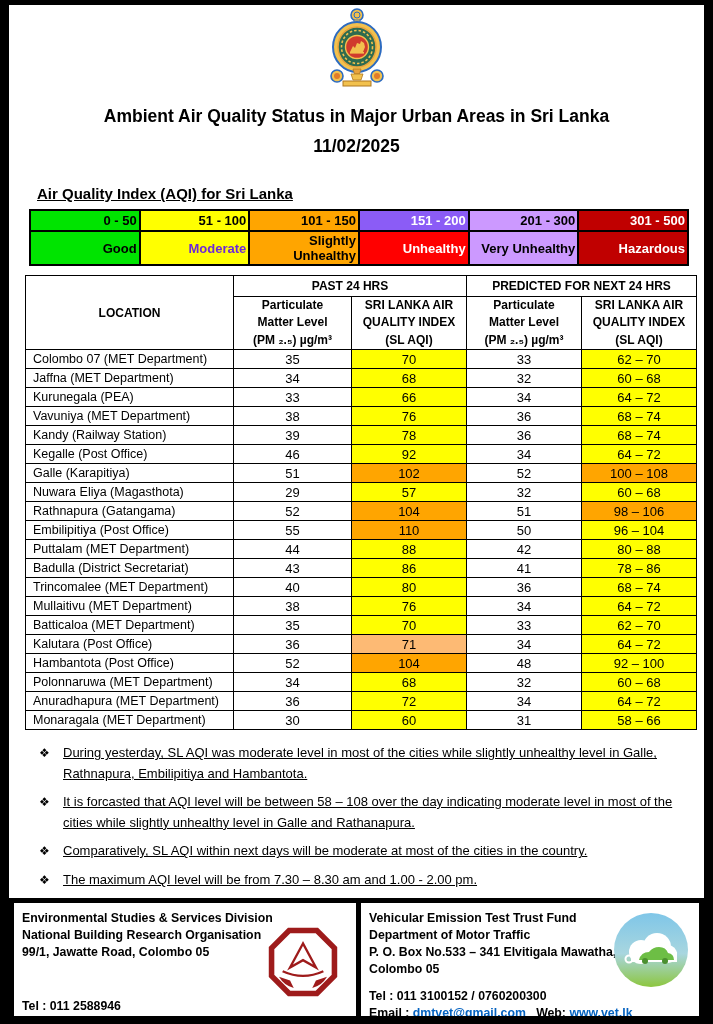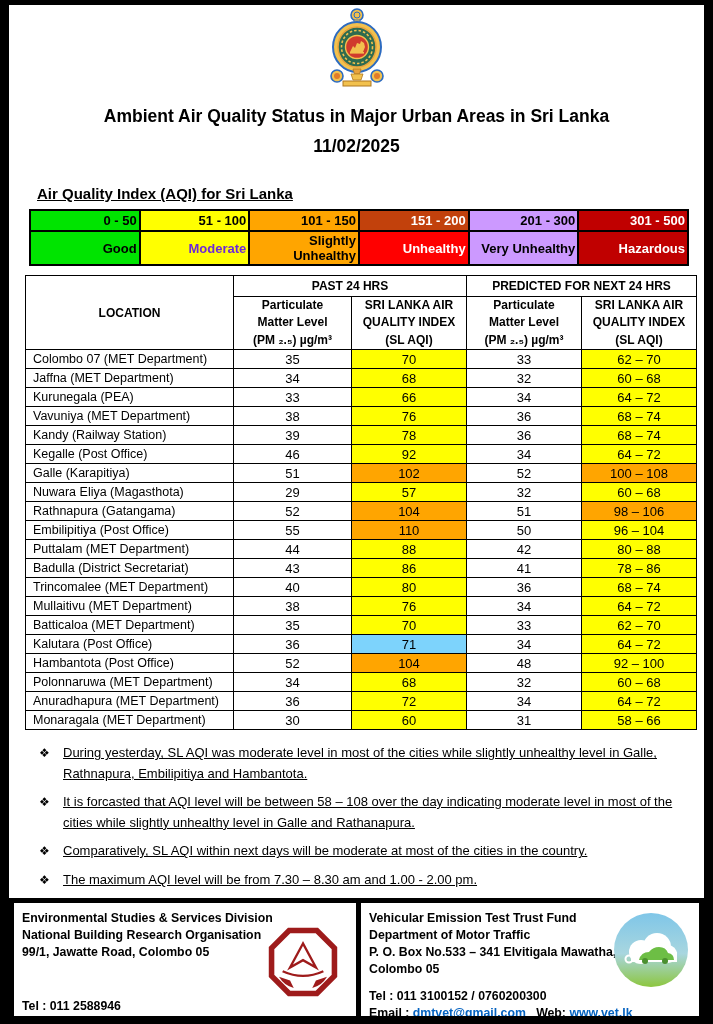--- a/index.html
+++ b/index.html
@@ -106,21 +106,21 @@
   </div>
 
   <div class="section-heading">Air Quality Index (AQI) for Sri Lanka</div>
 
   <table class="legend">
     <tbody>
       <tr>
           <td style="background: rgb(0, 228, 0); color: rgb(0, 0, 0);">0 - 50</td>
           <td style="background: rgb(255, 255, 0); color: rgb(0, 0, 0);">51 - 100</td>
           <td style="background: rgb(255, 165, 0); color: rgb(0, 0, 0);">101 - 150</td>
-          <td style="background: #c2410c; color: rgb(255, 255, 255);">151 - 200</td>
+          <td style="background: #8b5cf6; color: rgb(255, 255, 255);">151 - 200</td>
           <td style="background: rgb(204, 153, 255); color: rgb(0, 0, 0);">201 - 300</td>
           <td style="background: rgb(192, 0, 0); color: rgb(255, 255, 255);">301 - 500</td>
         </tr>
       <tr>
           <td style="background: rgb(0, 228, 0); color: rgb(0, 0, 0);">Good</td>
           <td style="background: rgb(255, 255, 0); color: #6d28d9;">Moderate</td>
           <td style="background: rgb(255, 165, 0); color: rgb(0, 0, 0);">Slightly Unhealthy</td>
           <td style="background: rgb(255, 0, 0); color: rgb(255, 255, 255);">Unhealthy</td>
           <td style="background: rgb(204, 153, 255); color: rgb(0, 0, 0);">Very Unhealthy</td>
           <td style="background: rgb(192, 0, 0); color: rgb(255, 255, 255);">Hazardous</td>
@@ -259,21 +259,21 @@
         <tr>
           <td class="loc">Batticaloa (MET Department)</td>
           <td class="num">35</td>
           <td class="num" style="background: rgb(255, 255, 0);">70</td>
           <td class="num">33</td>
           <td class="num" style="background: rgb(255, 255, 0);">62 – 70</td>
         </tr>
         <tr>
           <td class="loc">Kalutara (Post Office)</td>
           <td class="num">36</td>
-          <td class="num" style="background: #7dd3fc;">71</td>
+          <td class="num" style="background: #fdba74;">71</td>
           <td class="num">34</td>
           <td class="num" style="background: rgb(255, 255, 0);">64 – 72</td>
         </tr>
         <tr>
           <td class="loc">Hambantota (Post Office)</td>
           <td class="num">52</td>
           <td class="num" style="background: rgb(255, 165, 0);">104</td>
           <td class="num">48</td>
           <td class="num" style="background: rgb(255, 255, 0);">92 – 100</td>
         </tr>

